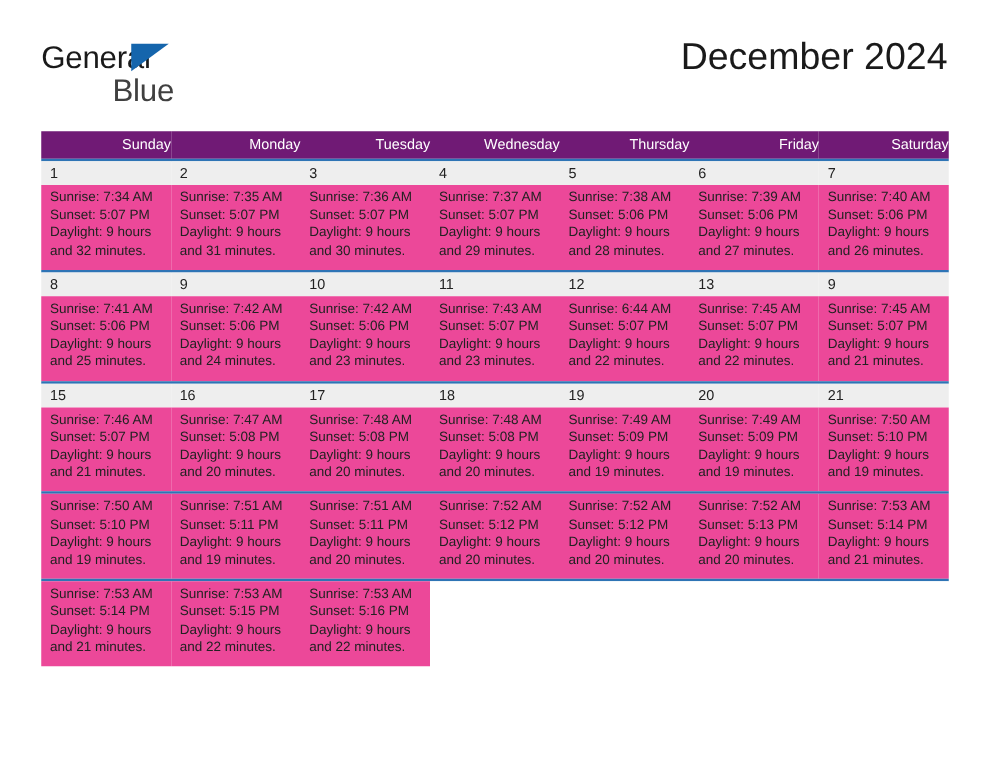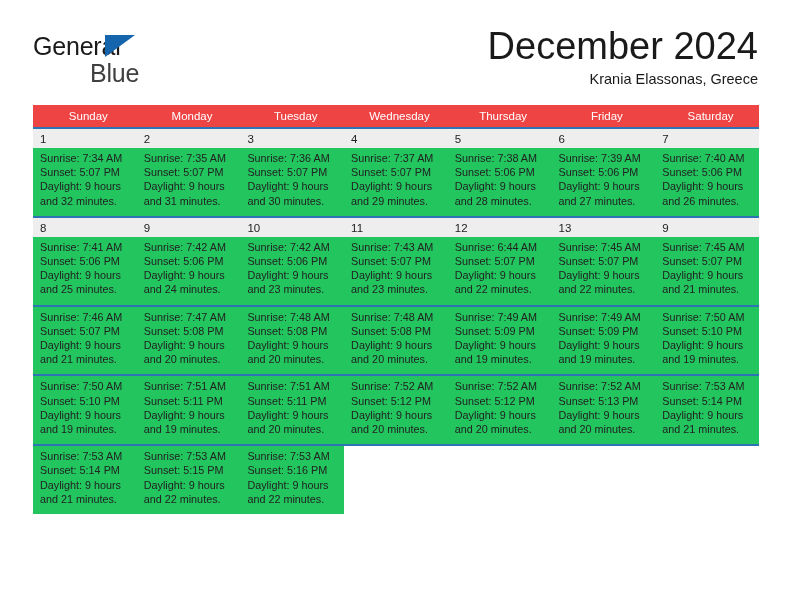--- a/index.html
+++ b/index.html
@@ -69,21 +69,21 @@
     font-family: "Liberation Sans", sans-serif;
   }
 
   .title-block {
     position: absolute;
     right: 34px;
     top: 28px;
     text-align: right;
   }
   .cal-title {
-    font-size: 38px;
+    font-size: 30px;
     color: #1a1a1a;
     line-height: 36px;
     white-space: nowrap;
     font-weight: normal;
     margin: 0;
     text-align: right;
   }
   .cal-subtitle {
     font-size: 14.5px;
     color: #1a1a1a;
@@ -95,25 +95,25 @@
   
   .calendar {
     position: absolute;
     left: 33px;
     top: 105px;
     width: 726px;
     border-collapse: collapse;
     table-layout: fixed;
   }
   .calendar th {
-    background: #ef4444;
+    background: #701a75;
     color: #ffffff;
     font-size: 11.5px;
     font-weight: normal;
-    text-align: center;
+    text-align: right;
     padding: 5px 0 5px 7px;
     height: 20px;
     box-sizing: border-box;
     vertical-align: middle;
   }
   .week-sep td {
     padding: 0;
     height: 2px;
     background: #2e74b5;
     line-height: 0;
@@ -122,21 +122,21 @@
   .daynum-row td {
     background: #eeeeee;
     font-size: 11.5px;
     color: #222222;
     padding: 4px 0 3px 7px;
     height: 19px;
     box-sizing: border-box;
     vertical-align: top;
   }
   .detail-row td {
-    background: #22c55e;
+    background: #ec4899;
     font-size: 10.8px;
     color: #222222;
     padding: 3px 6px 8px 7px;
     vertical-align: top;
     line-height: 14.2px;
     height: 62px;
     box-sizing: border-box;
   }
   .detail-row td.empty {
     background: #ffffff;
@@ -162,21 +162,20 @@
     <div class="brand">
       <div class="brand-row1">
         <span class="brand-general">General</span>
         <span class="brand-triangle"></span>
       </div>
       <span class="brand-blue">Blue</span>
     </div>
 
     <div class="title-block">
       <h1 class="cal-title">December 2024</h1>
-      <div class="cal-subtitle">Krania Elassonas, Greece</div>
     </div>
 
   </div>
 
   <table class="calendar">
     <thead>
       <tr>
         <th>Sunday</th>
         <th>Monday</th>
         <th>Tuesday</th>
@@ -295,20 +294,29 @@
           <td>
             <span class="detail-line">Sunrise: 7:45 AM</span>
             <span class="detail-line">Sunset: 5:07 PM</span>
             <span class="daylight-line">Daylight: 9 hours</span>
             <span class="daylight-line">and 21 minutes.</span>
           </td>
         </tr>
         <tr class="week-sep">
           <td colspan="7"></td>
         </tr>
+        <tr class="daynum-row">
+          <td>15</td>
+          <td>16</td>
+          <td>17</td>
+          <td>18</td>
+          <td>19</td>
+          <td>20</td>
+          <td>21</td>
+        </tr>
         <tr class="detail-row">
           <td>
             <span class="detail-line">Sunrise: 7:46 AM</span>
             <span class="detail-line">Sunset: 5:07 PM</span>
             <span class="daylight-line">Daylight: 9 hours</span>
             <span class="daylight-line">and 21 minutes.</span>
           </td>
           <td>
             <span class="detail-line">Sunrise: 7:47 AM</span>
             <span class="detail-line">Sunset: 5:08 PM</span>

